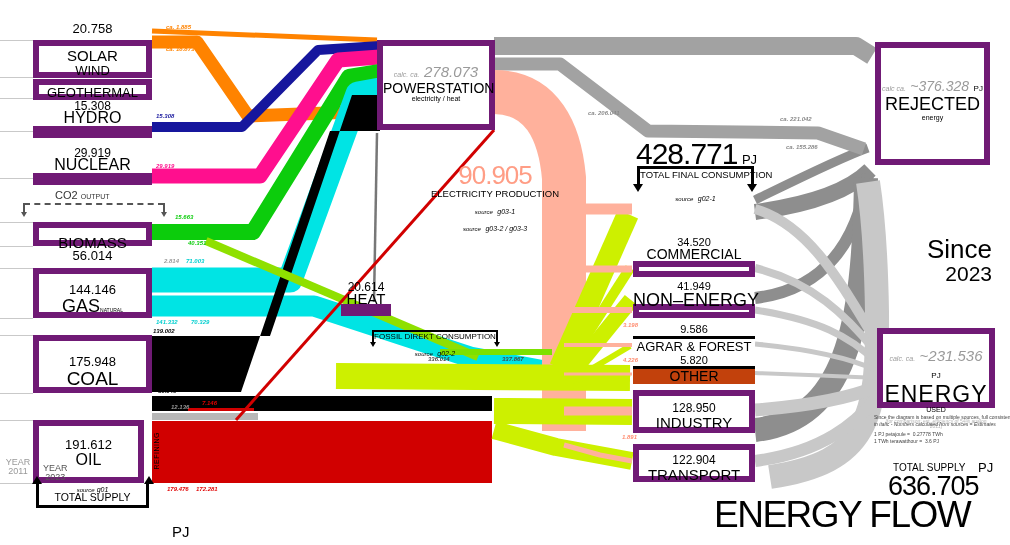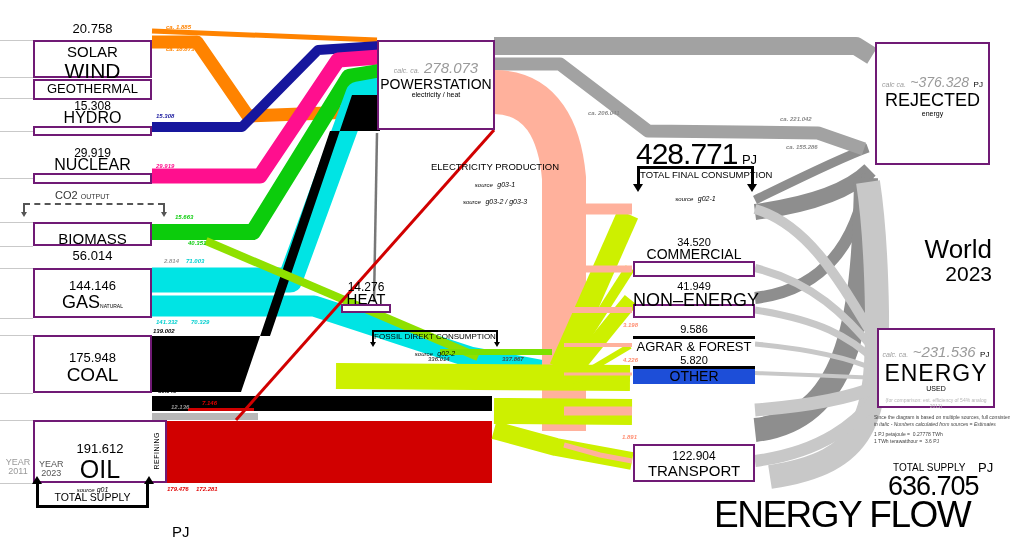--- a/index.html
+++ b/index.html
@@ -1,21 +1,21 @@
 <!DOCTYPE html>
 <html><head>
 <meta charset="utf-8">
 <style>
   html,body{margin:0;padding:0;background:#fff}
   #canvas{position:relative;width:1010px;height:545px;background:#fff;overflow:hidden;
           font-family:"Liberation Sans",sans-serif;color:#000}
   .abs{position:absolute}
   svg.flows{position:absolute;left:0;top:0;z-index:1}
   .tick{position:absolute;left:0;width:33px;height:1px;background:#c9c9c9;z-index:0}
-  .box{position:absolute;background:#fff;border:2px solid #701a75;box-sizing:border-box;
+  .box{position:absolute;background:#fff;border:6px solid #701a75;box-sizing:border-box;
        text-align:center;z-index:4;line-height:1.05}
   .lbl{position:absolute;z-index:5;white-space:nowrap;line-height:1.05}
   .b{font-weight:normal}
   .i{font-style:italic}
   .ctr{text-align:center}
   .gray{color:#9a9a9a}
   .calcsm{font-size:7px;color:#9a9a9a;font-style:italic}
   .fl{position:absolute;font-size:6px;font-weight:bold;font-style:italic;white-space:nowrap;z-index:6}
   .hrblk{position:absolute;background:#000;z-index:4}
   .stem{position:absolute;background:#000;z-index:5}
@@ -107,21 +107,21 @@
       <path d="M564,345 L632,345" stroke="#ffb19c" stroke-width="4"></path>
       <path d="M564,374 L632,374" stroke="#ffb19c" stroke-width="3"></path>
       <path d="M564,411 L632,411" stroke="#ffb19c" stroke-width="9"></path>
       <path d="M564,445 L600,455 L632,461" stroke="#ffb19c" stroke-width="5"></path>
     </g>
   </svg>
 
   <div class="lbl b ctr" style="left:33px;top:22px;width:119px;font-size:13px">20.758</div>
   <div class="box" style="left:33px;top:40px;width:119px;height:38px;padding-top:2px">
     <div class="b" style="font-size:15px">SOLAR</div>
-    <div class="b" style="font-size:21px">WIND</div>
+    <div class="b" style="font-size:13px">WIND</div>
   </div>
   <div class="box" style="left:33px;top:79px;width:119px;height:21px;padding-top:1px">
     <div class="b" style="font-size:13px">GEOTHERMAL</div>
   </div>
 
   <div class="lbl b ctr" style="left:33px;top:100px;width:119px;font-size:12px">15.308</div>
   <div class="lbl b ctr" style="left:33px;top:110px;width:119px;font-size:16px">HYDRO</div>
   <div class="box" style="left:33px;top:126px;width:119px;height:10px"></div>
 
   <div class="lbl b ctr" style="left:33px;top:147px;width:119px;font-size:12px">29.919</div>
@@ -150,23 +150,23 @@
 
   <div class="box" style="left:33px;top:335px;width:119px;height:58px;padding-top:14px">
     <div class="b" style="font-size:13px">175.948</div>
     <div class="b" style="font-size:19px">COAL</div>
   </div>
 
   <div class="lbl ctr" style="left:5px;top:458px;width:26px;font-size:9px;color:#999">
     <div>YEAR</div>
     <div>2011</div>
   </div>
-  <div class="box" style="left:33px;top:420px;width:134px;height:63px;padding-top:20px">
+  <div class="box" style="left:33px;top:420px;width:111px;height:63px;padding-top:12px">
     <div class="b" style="font-size:13px">191.612</div>
-    <div class="b" style="font-size:25px">OIL</div>
+    <div class="b" style="font-size:16px">OIL</div>
     <div class="ctr" style="position:absolute;left:4px;top:38px;font-size:9px;color:#555">
       <div>YEAR</div>
       <div>2023</div>
     </div>
   </div>
   <div class="lbl b vert" style="left:153px;top:432px;font-size:7px;z-index:6;color:#000">REFINING</div>
   <div class="lbl ctr" style="left:33px;top:486px;width:119px;font-size:7px">
     <span class="i" style="font-size:6px">source</span>
     <span class="i b">g01</span>
   </div>
@@ -180,26 +180,27 @@
   <div class="lbl b" style="left:172px;top:524px;font-size:15px">PJ</div>
 
   <div class="box" style="left:377px;top:40px;width:118px;height:90px;padding-top:18px">
     <div><span class="calcsm">calc. ca.</span>
       <span class="gray i b" style="font-size:15px">278.073</span></div>
     <div class="b" style="font-size:14px">POWERSTATION</div>
     <div style="font-size:7px">electricity / heat</div>
   </div>
 
   <div class="lbl ctr" style="left:430px;top:162px;width:130px;z-index:5">
+    <div class="b" style="font-size:26px;color:#ff9d85;letter-spacing:-1px">90.905</div>
     <div class="b" style="font-size:9.5px">ELECTRICITY PRODUCTION</div>
     <div style="margin-top:2px"><span class="i" style="font-size:6px">source</span> <span class="i b" style="font-size:7px">g03-1</span></div>
     <div><span class="i" style="font-size:6px">source</span> <span class="i b" style="font-size:7px">g03-2 / g03-3</span></div>
   </div>
 
-  <div class="lbl b ctr" style="left:340px;top:281px;width:52px;font-size:12px">14.276</div>
+  <div class="lbl b ctr" style="left:340px;top:281px;width:52px;font-size:12px">20.614</div>
   <div class="lbl b ctr" style="left:340px;top:291px;width:52px;font-size:15px">HEAT</div>
   <div class="box b2" style="left:341px;top:304px;width:50px;height:9px"></div>
 
   <div class="stem" style="left:372px;top:330px;width:126px;height:2px"></div>
   <div class="stem" style="left:372px;top:330px;width:2px;height:12px"></div>
   <div class="stem" style="left:496px;top:330px;width:2px;height:12px"></div>
   <div class="tri-down-sm" style="left:370px;top:342px"></div>
   <div class="tri-down-sm" style="left:494px;top:342px"></div>
   <div class="lbl b ctr" style="left:374px;top:333px;width:122px;font-size:8px">FOSSIL DIREKT CONSUMPTION</div>
   <div class="lbl ctr" style="left:374px;top:343px;width:122px">
@@ -230,38 +231,42 @@
   <div class="lbl b ctr" style="left:633px;top:281px;width:122px;font-size:11px">41.949</div>
   <div class="lbl b ctr" style="left:633px;top:291px;width:122px;font-size:18px">NON–ENERGY</div>
   <div class="box" style="left:633px;top:304px;width:122px;height:14px"></div>
 
   <div class="lbl b ctr" style="left:633px;top:324px;width:122px;font-size:11px">9.586</div>
   <div class="hrblk" style="left:633px;top:336px;width:122px;height:3px"></div>
   <div class="lbl b ctr" style="left:633px;top:340px;width:122px;font-size:13px;background:#fff;z-index:4">AGRAR &amp; FOREST</div>
 
   <div class="lbl b ctr" style="left:633px;top:355px;width:122px;font-size:11px;background:#fff;z-index:4">5.820</div>
   <div class="hrblk" style="left:633px;top:366px;width:122px;height:3px"></div>
-  <div class="lbl b ctr" style="left:633px;top:369px;width:122px;font-size:14px;background:#1d4ed8;z-index:4">OTHER</div>
-
+  <div class="lbl b ctr" style="left:633px;top:369px;width:122px;font-size:14px;background:#c2410c;z-index:4">OTHER</div>
+
+  <div class="box" style="left:633px;top:390px;width:122px;height:43px;padding-top:6px">
+    <div class="b" style="font-size:12px">128.950</div>
+    <div class="b" style="font-size:15px">INDUSTRY</div>
+  </div>
 
   <div class="box" style="left:633px;top:444px;width:122px;height:38px;padding-top:4px">
     <div class="b" style="font-size:12px">122.904</div>
     <div class="b" style="font-size:15px">TRANSPORT</div>
   </div>
 
   <div class="box" style="left:875px;top:42px;width:115px;height:123px;padding-top:30px">
     <div><span class="calcsm">calc ca.</span>
       <span class="gray i b" style="font-size:14px">~376.328</span>
       <span class="b" style="font-size:8px">PJ</span></div>
     <div class="b" style="font-size:18px">REJECTED</div>
     <div style="font-size:7px">energy</div>
   </div>
 
   <div class="lbl b" style="left:888px;top:236px;width:104px;text-align:right;z-index:5">
-    <div style="font-size:26px">World</div>
+    <div style="font-size:26px">Since</div>
     <div style="font-size:21px">2023</div>
   </div>
 
   <div class="box" style="left:877px;top:328px;width:118px;height:80px;padding-top:14px">
     <div><span class="calcsm">calc. ca.</span>
       <span class="gray i b" style="font-size:15px">~231.536</span>
       <span class="b" style="font-size:8px">PJ</span></div>
     <div class="b" style="font-size:23px;letter-spacing:1px">ENERGY</div>
     <div style="font-size:7px">USED</div>
     <div style="font-size:5px;color:#b5b5b5;margin-top:6px">(for comparison: est. efficiency of 54% analog 2011)</div>

